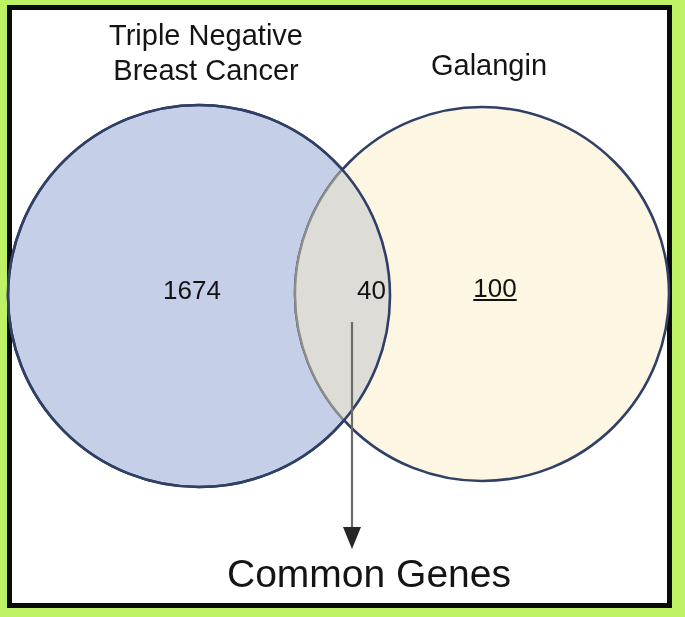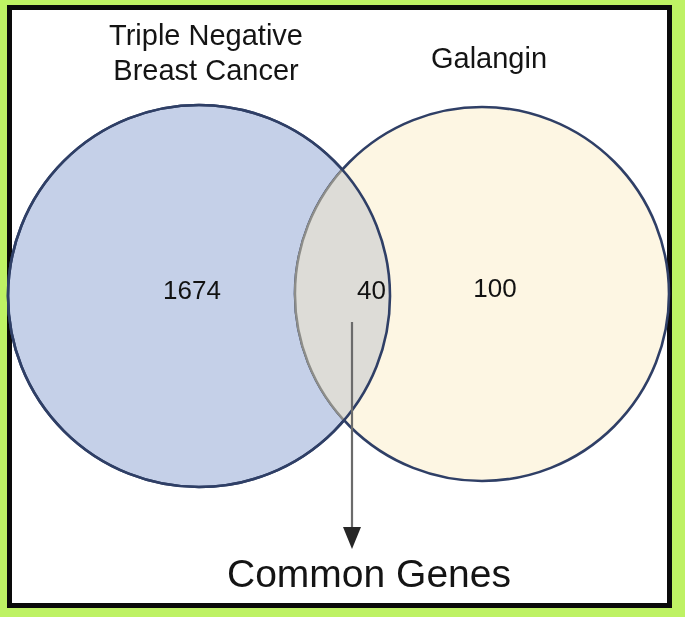--- a/index.html
+++ b/index.html
@@ -46,21 +46,21 @@
     white-space: pre-line;
     letter-spacing: 0px;
   }
   #label-left {
     left: 66px;
     top: 18px;
     width: 280px;
   }
   #label-right {
     left: 389px;
-    top: 41px;
+    top: 48px;
     width: 200px;
   }
   .venn-count {
     position: absolute;
     color: #121212;
     font-size: 26px;
     text-align: center;
   }
   #count-left {
     left: 122px;
@@ -70,20 +70,21 @@
   #count-inter {
     left: 306px;
     top: 275px;
     width: 80px;
     text-align: right;
   }
   #count-right {
     left: 435px;
     top: 273px;
     width: 120px;
+    text-decoration: underline;
   }
   #caption-common {
     position: absolute;
     left: 219px;
     top: 552px;
     width: 300px;
     text-align: center;
     color: #141414;
     font-size: 39px;
   }

